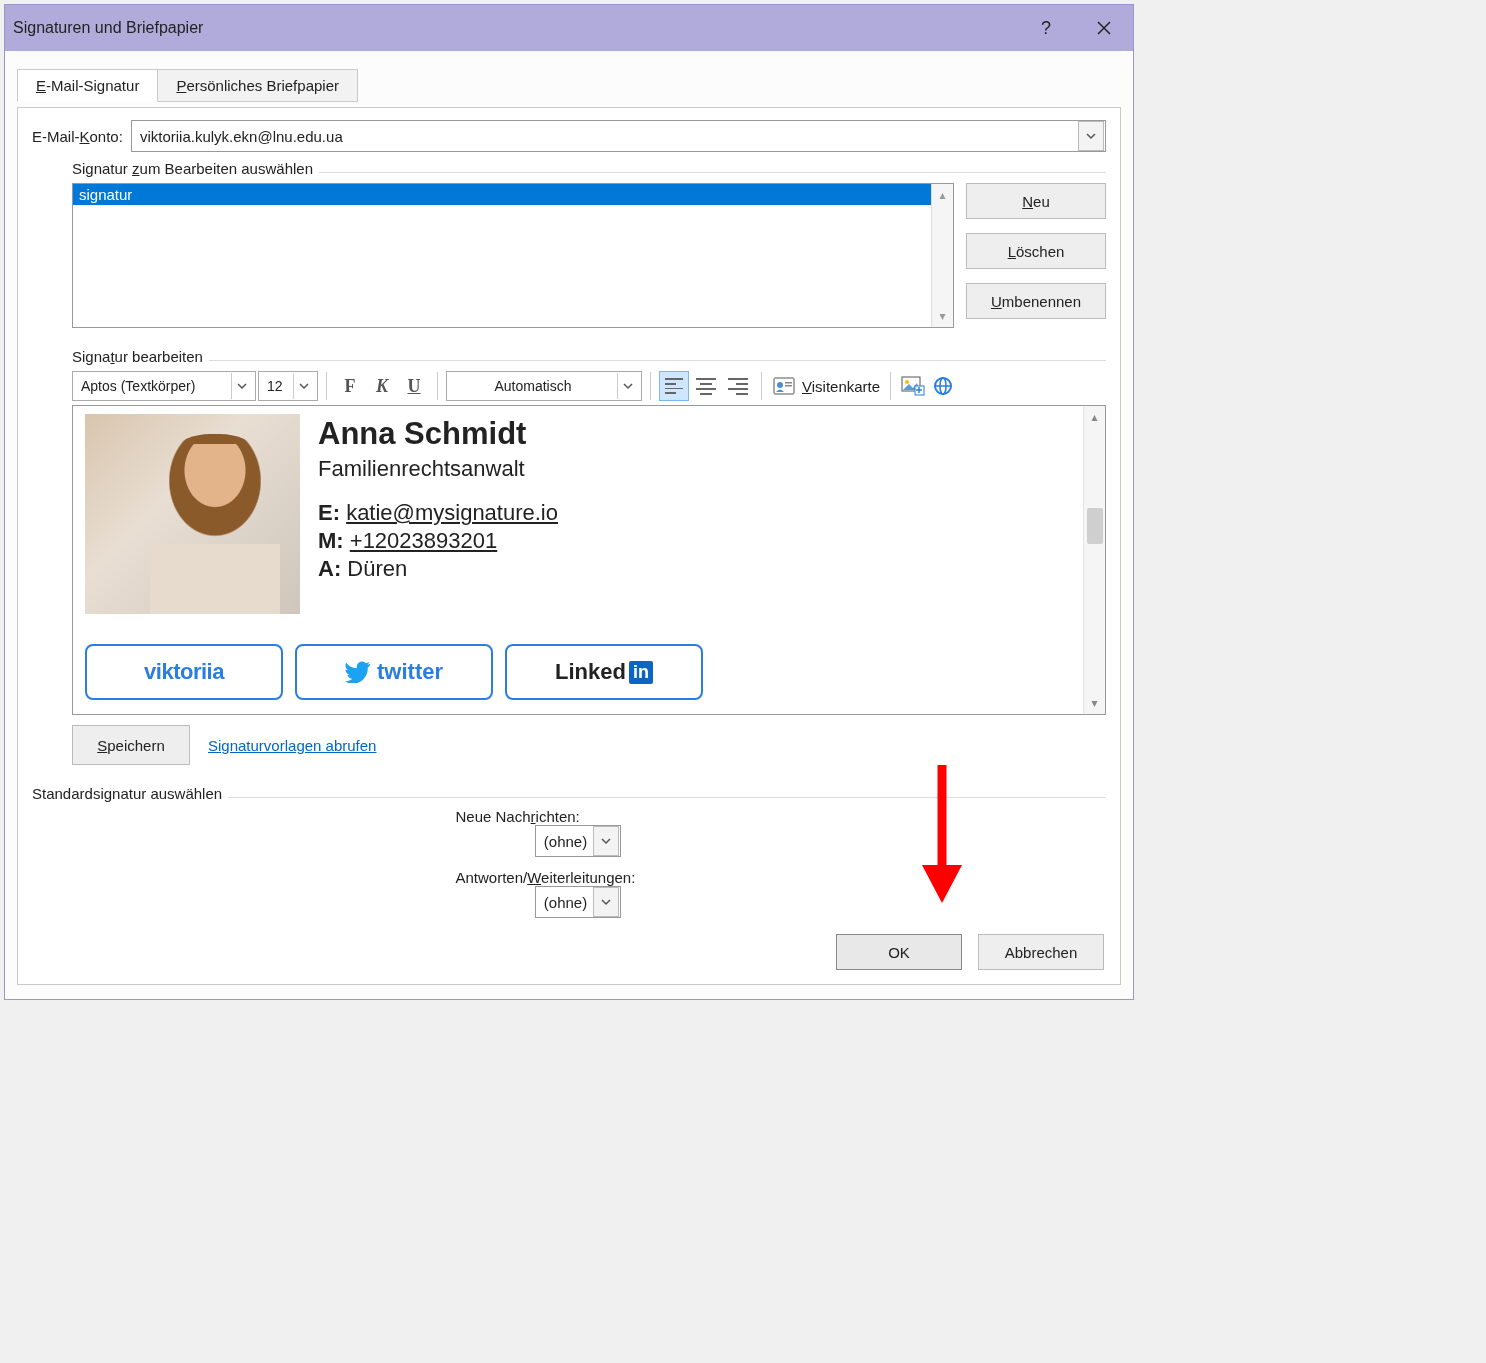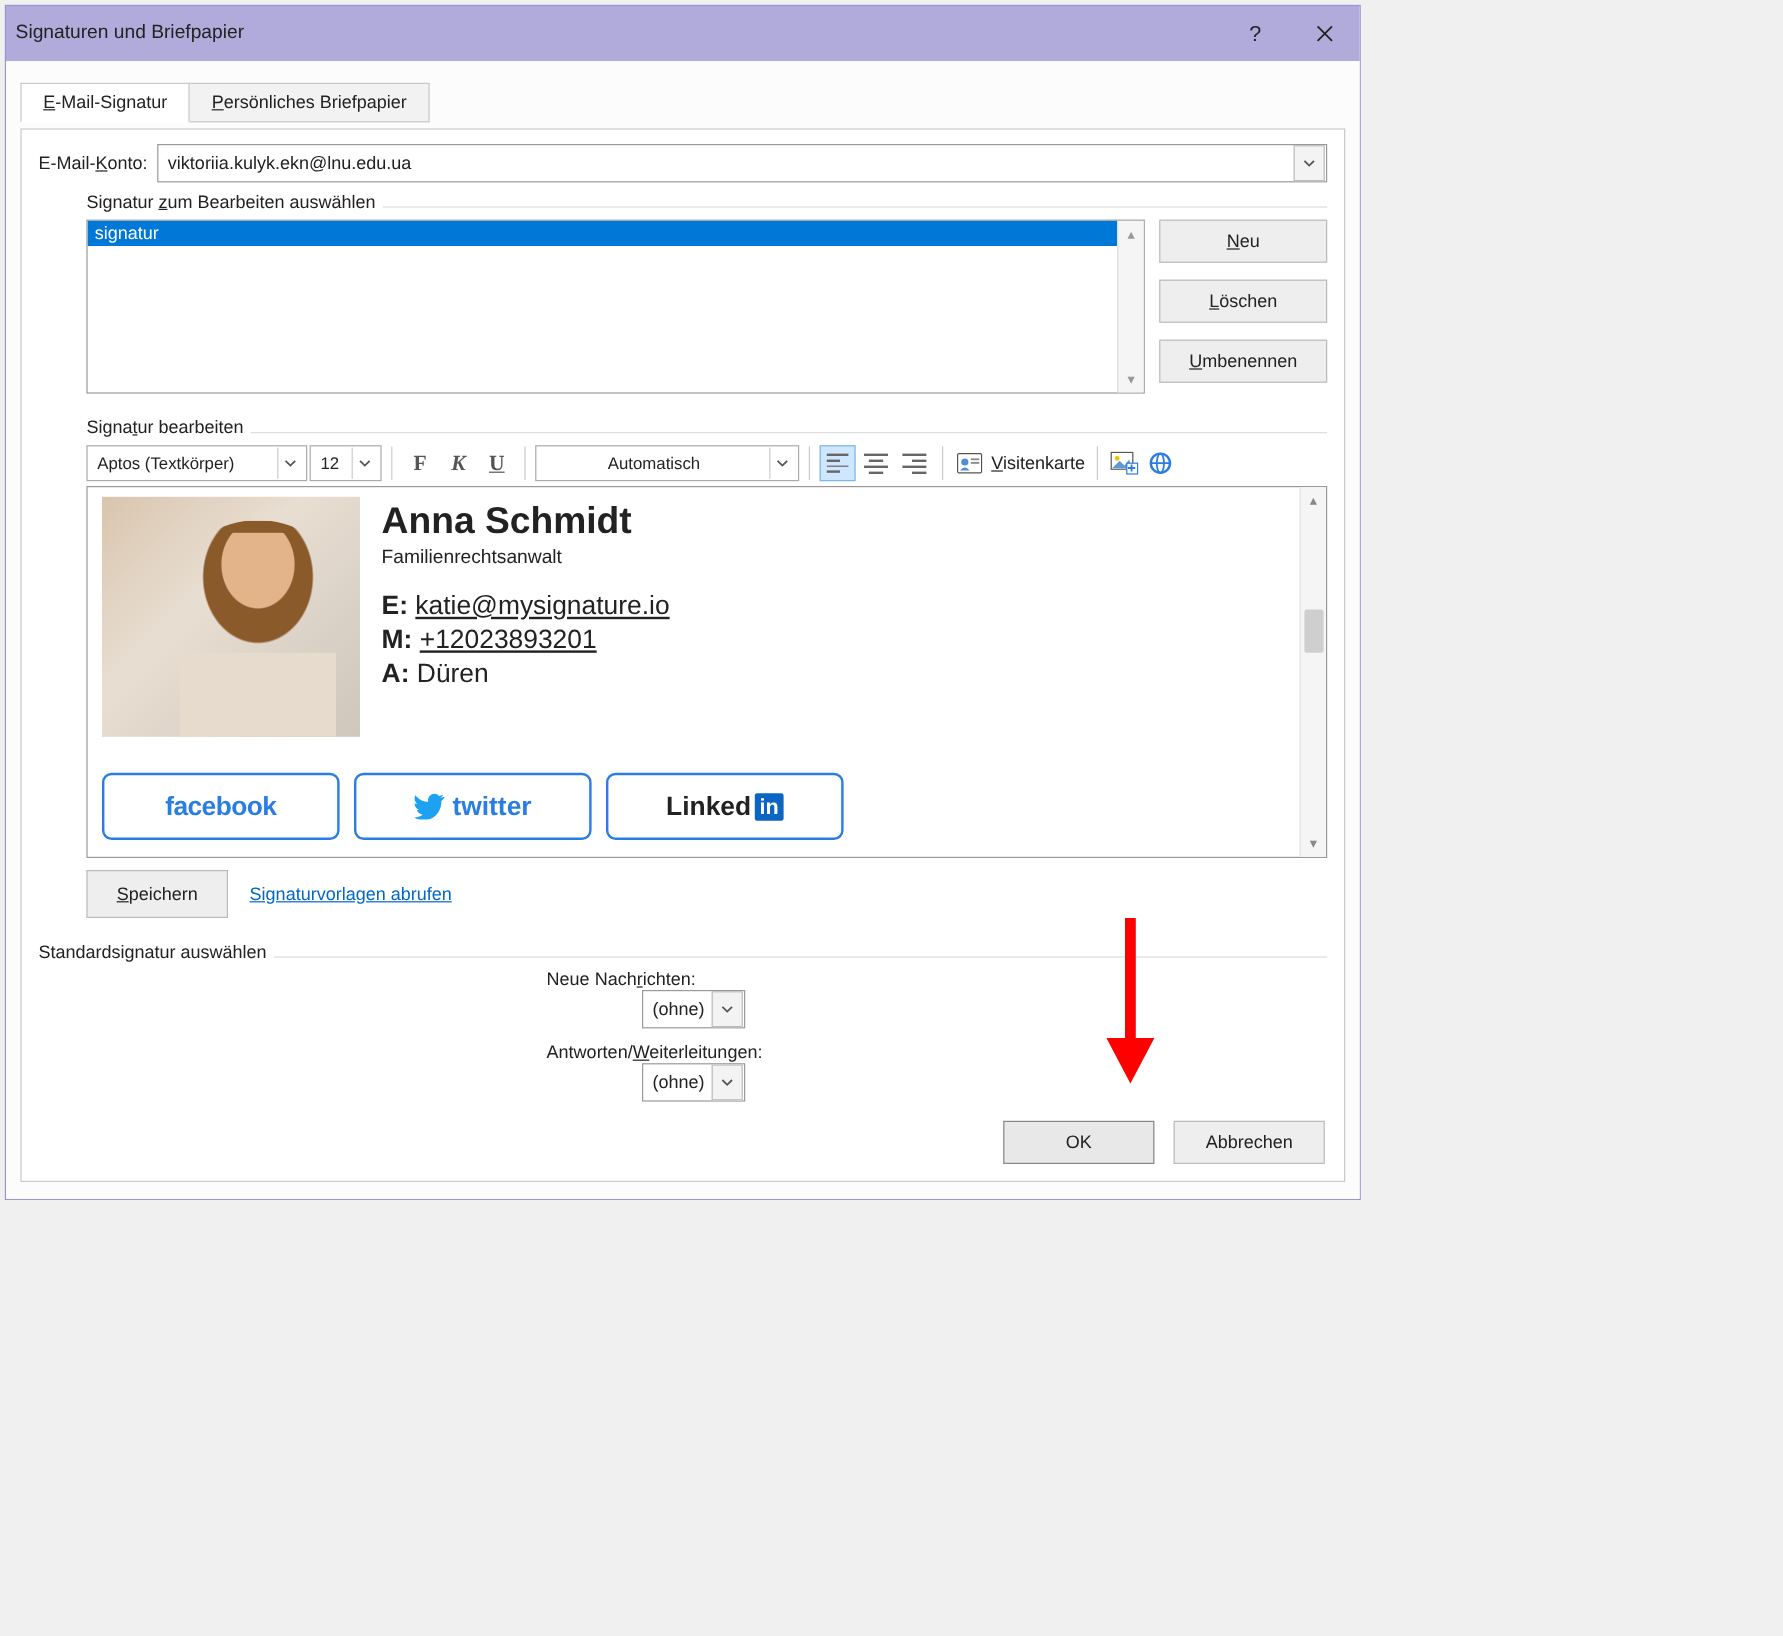--- a/index.html
+++ b/index.html
@@ -307,21 +307,21 @@
     background-size: 100px 120px, 150px 180px, 130px 80px;
     border-top-left-radius: 60px;
     border-top-right-radius: 60px;
   }
   .sig-info .name {
     font-size: 31px;
     font-weight: bold;
     margin: 2px 0 4px 0;
   }
   .sig-info .role {
-    font-size: 16px;
+    font-size: 22px;
     margin-bottom: 18px;
   }
   .sig-info .line {
     font-size: 22px;
     margin-bottom: 2px;
   }
   .sig-info .line b { font-weight: bold; }
   .sig-info .line .ul { text-decoration: underline; }
   .socials {
     display: flex;
@@ -484,21 +484,21 @@
                 <svg class="chev" viewBox="0 0 12 12">
                   <path d="M2 4 L6 8 L10 4" stroke="#555" stroke-width="1.5" fill="none"></path>
                 </svg>
               </div>
           </div>
           <div class="tb-sep"></div>
           <div class="tb-btn">F</div>
           <div class="tb-btn italic">K</div>
           <div class="tb-btn underline">U</div>
           <div class="tb-sep"></div>
-          <div class="tb-combo" style="width:220px; justify-content:center">
+          <div class="tb-combo" style="width:196px; justify-content:center">
             <span style="flex:1; text-align:center">Automatisch</span>
             <div class="arr">
                 <svg class="chev" viewBox="0 0 12 12">
                   <path d="M2 4 L6 8 L10 4" stroke="#555" stroke-width="1.5" fill="none"></path>
                 </svg>
               </div>
           </div>
           <div class="tb-sep"></div>
           <div class="tb-align left active">
               <span></span>
@@ -562,21 +562,21 @@
                 </div>
                 <div class="line">
                   <b>M:</b>&nbsp;<span class="ul">+12023893201</span>
                 </div>
                 <div class="line">
                   <b>A:</b>&nbsp;<span>Düren</span>
                 </div>
               </div>
             </div>
             <div class="socials">
-              <div class="social fb">facebook</div>
+              <div class="social fb">viktoriia</div>
               <div class="social tw">
                 <svg width="26" height="22" viewBox="0 0 26 22" style="margin-right:6px">
                     <path d="M25 3c-1 .5-2 .8-3 1 1-.7 1.9-1.8 2.3-3-1 .6-2.2 1.1-3.4 1.3C19.9 1.2 18.5.5 17 .5c-3 0-5.3 2.5-5.3 5.5 0 .4 0 .8.1 1.2C7.3 7 3.6 4.9 1.2 1.7c-.5.8-.7 1.8-.7 2.8 0 1.9 1 3.6 2.4 4.6-.9 0-1.7-.3-2.4-.7v.1c0 2.7 1.8 4.9 4.3 5.4-.4.1-.9.2-1.4.2-.3 0-.7 0-1-.1.7 2.2 2.7 3.8 5 3.8-1.8 1.5-4.1 2.4-6.6 2.4H0c2.3 1.5 5 2.4 8 2.4 9.6 0 14.8-8.2 14.8-15.3v-.7c1-.8 1.9-1.7 2.6-2.8" fill="#1da1f2"></path>
                   </svg>
                 <span>twitter</span>
               </div>
               <div class="social li">
                 <span>Linked</span>
                   <span class="li-box">in</span>
               </div>

